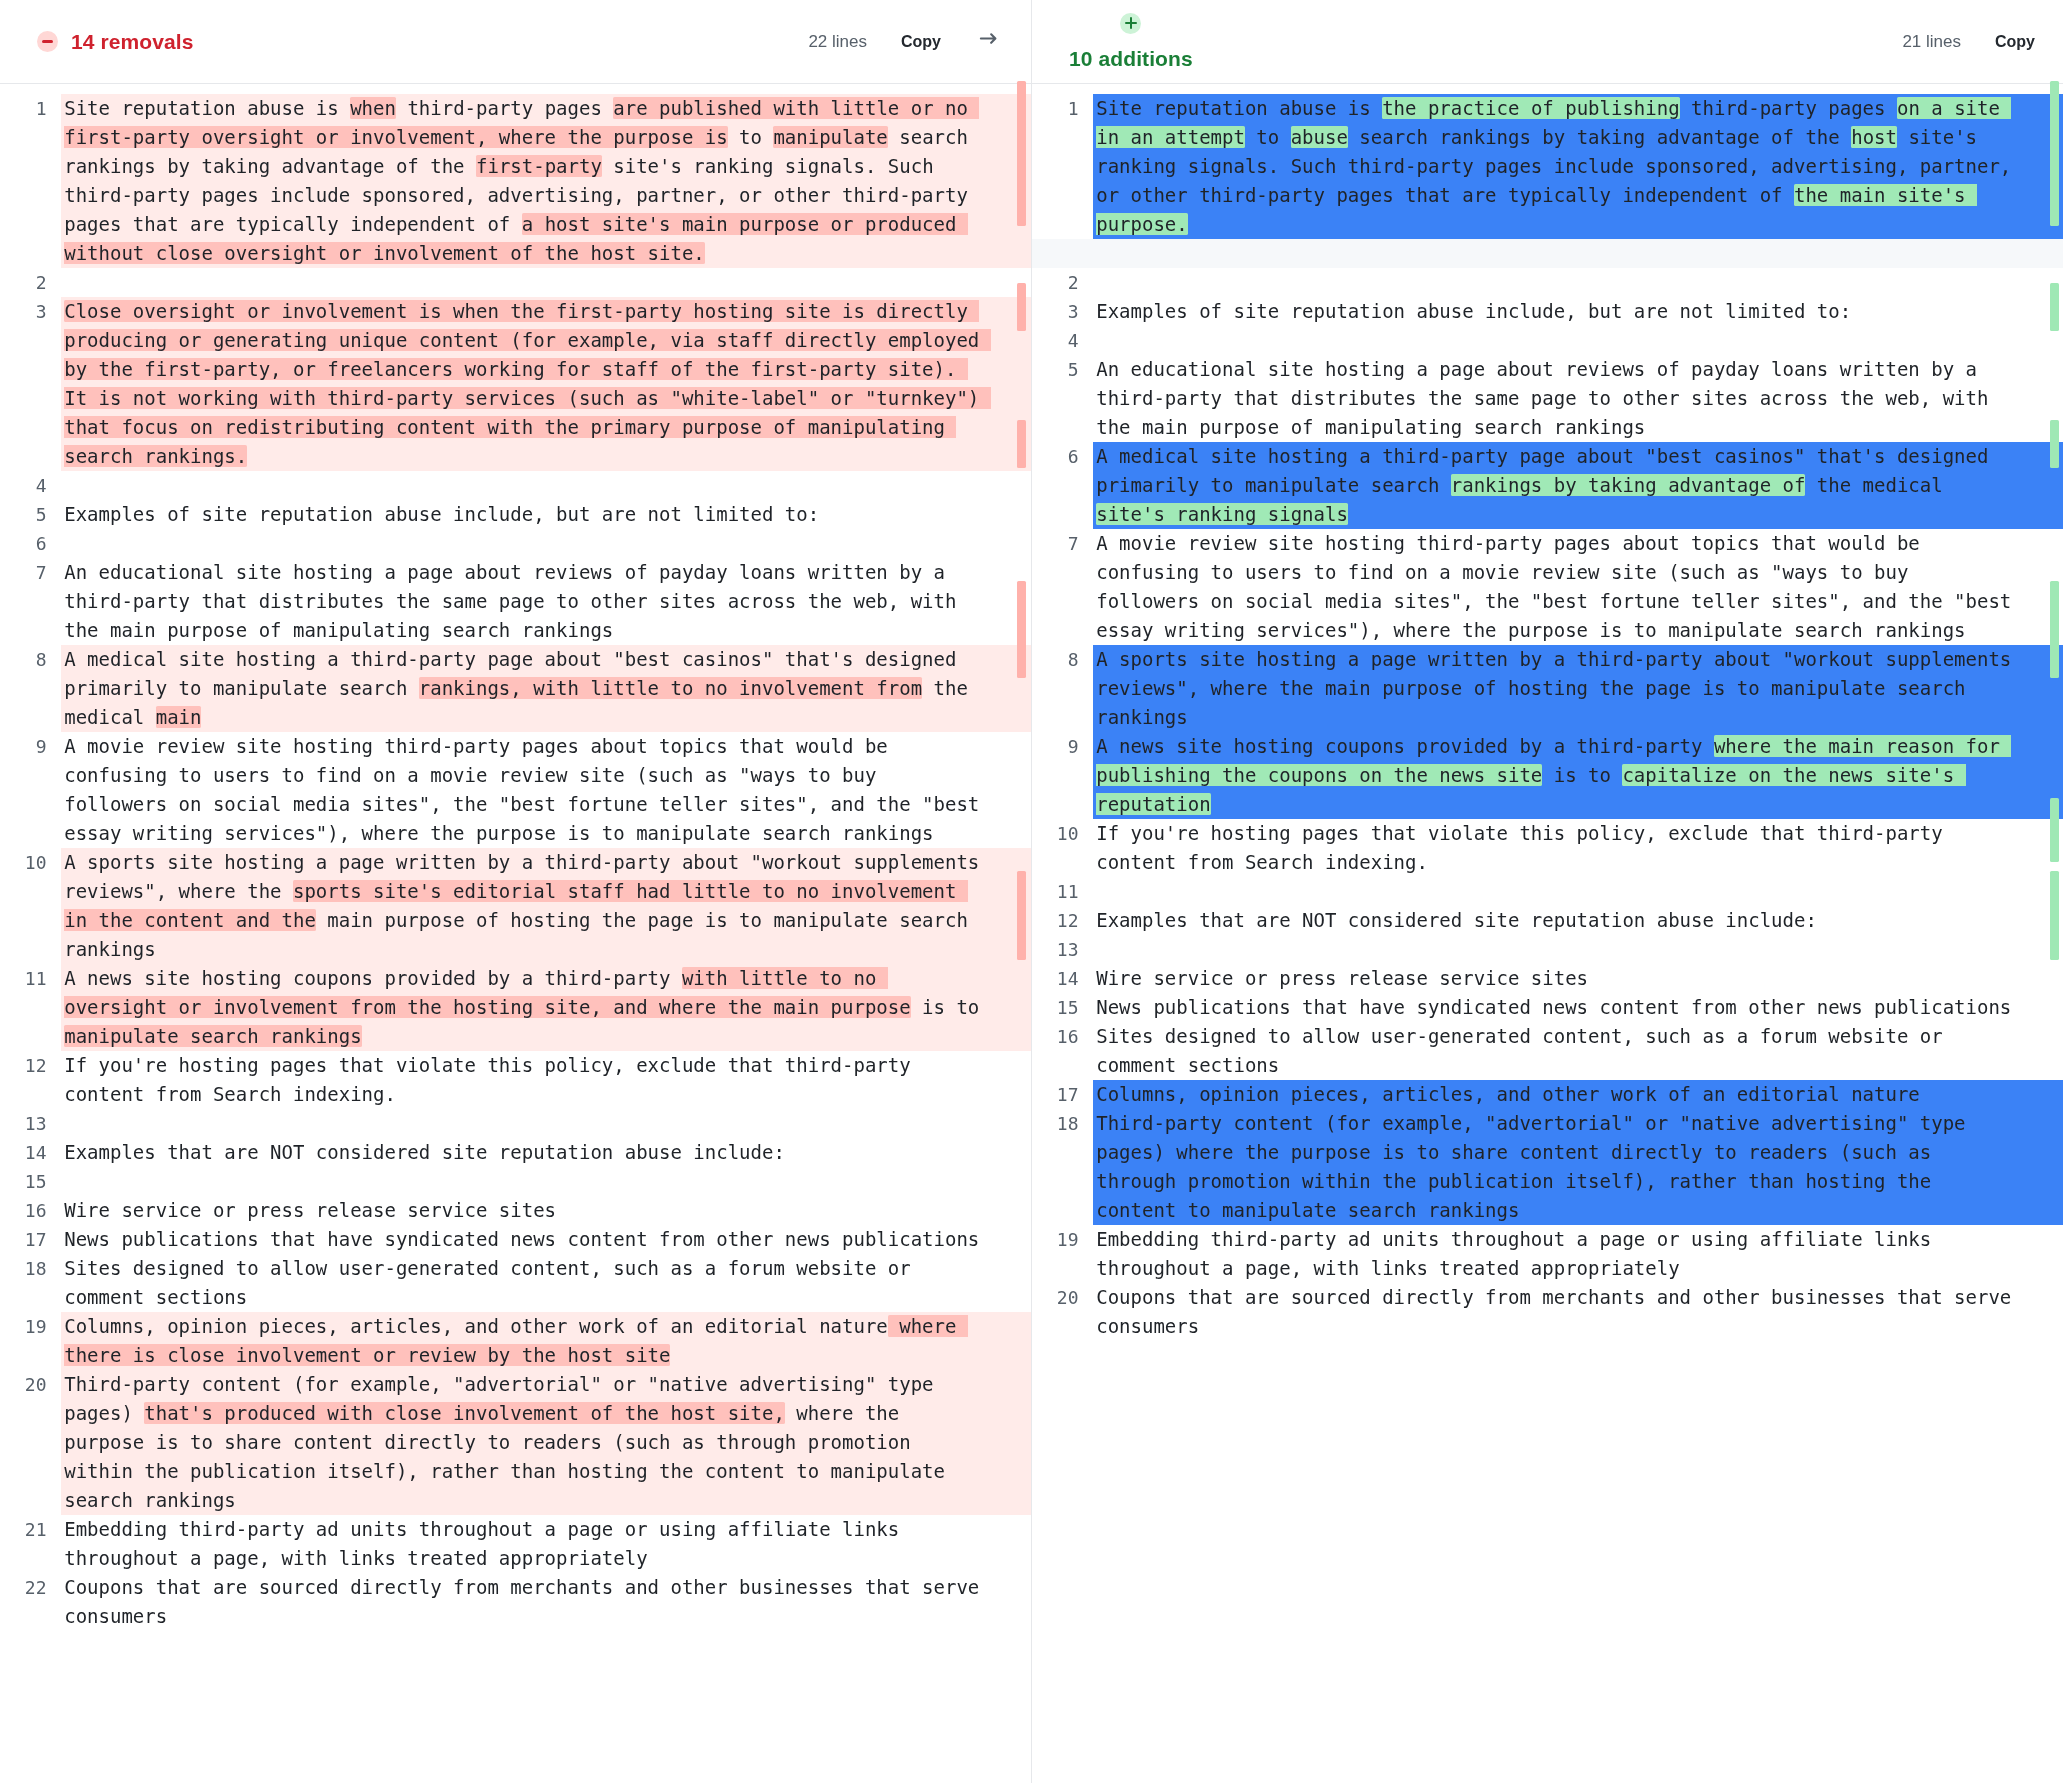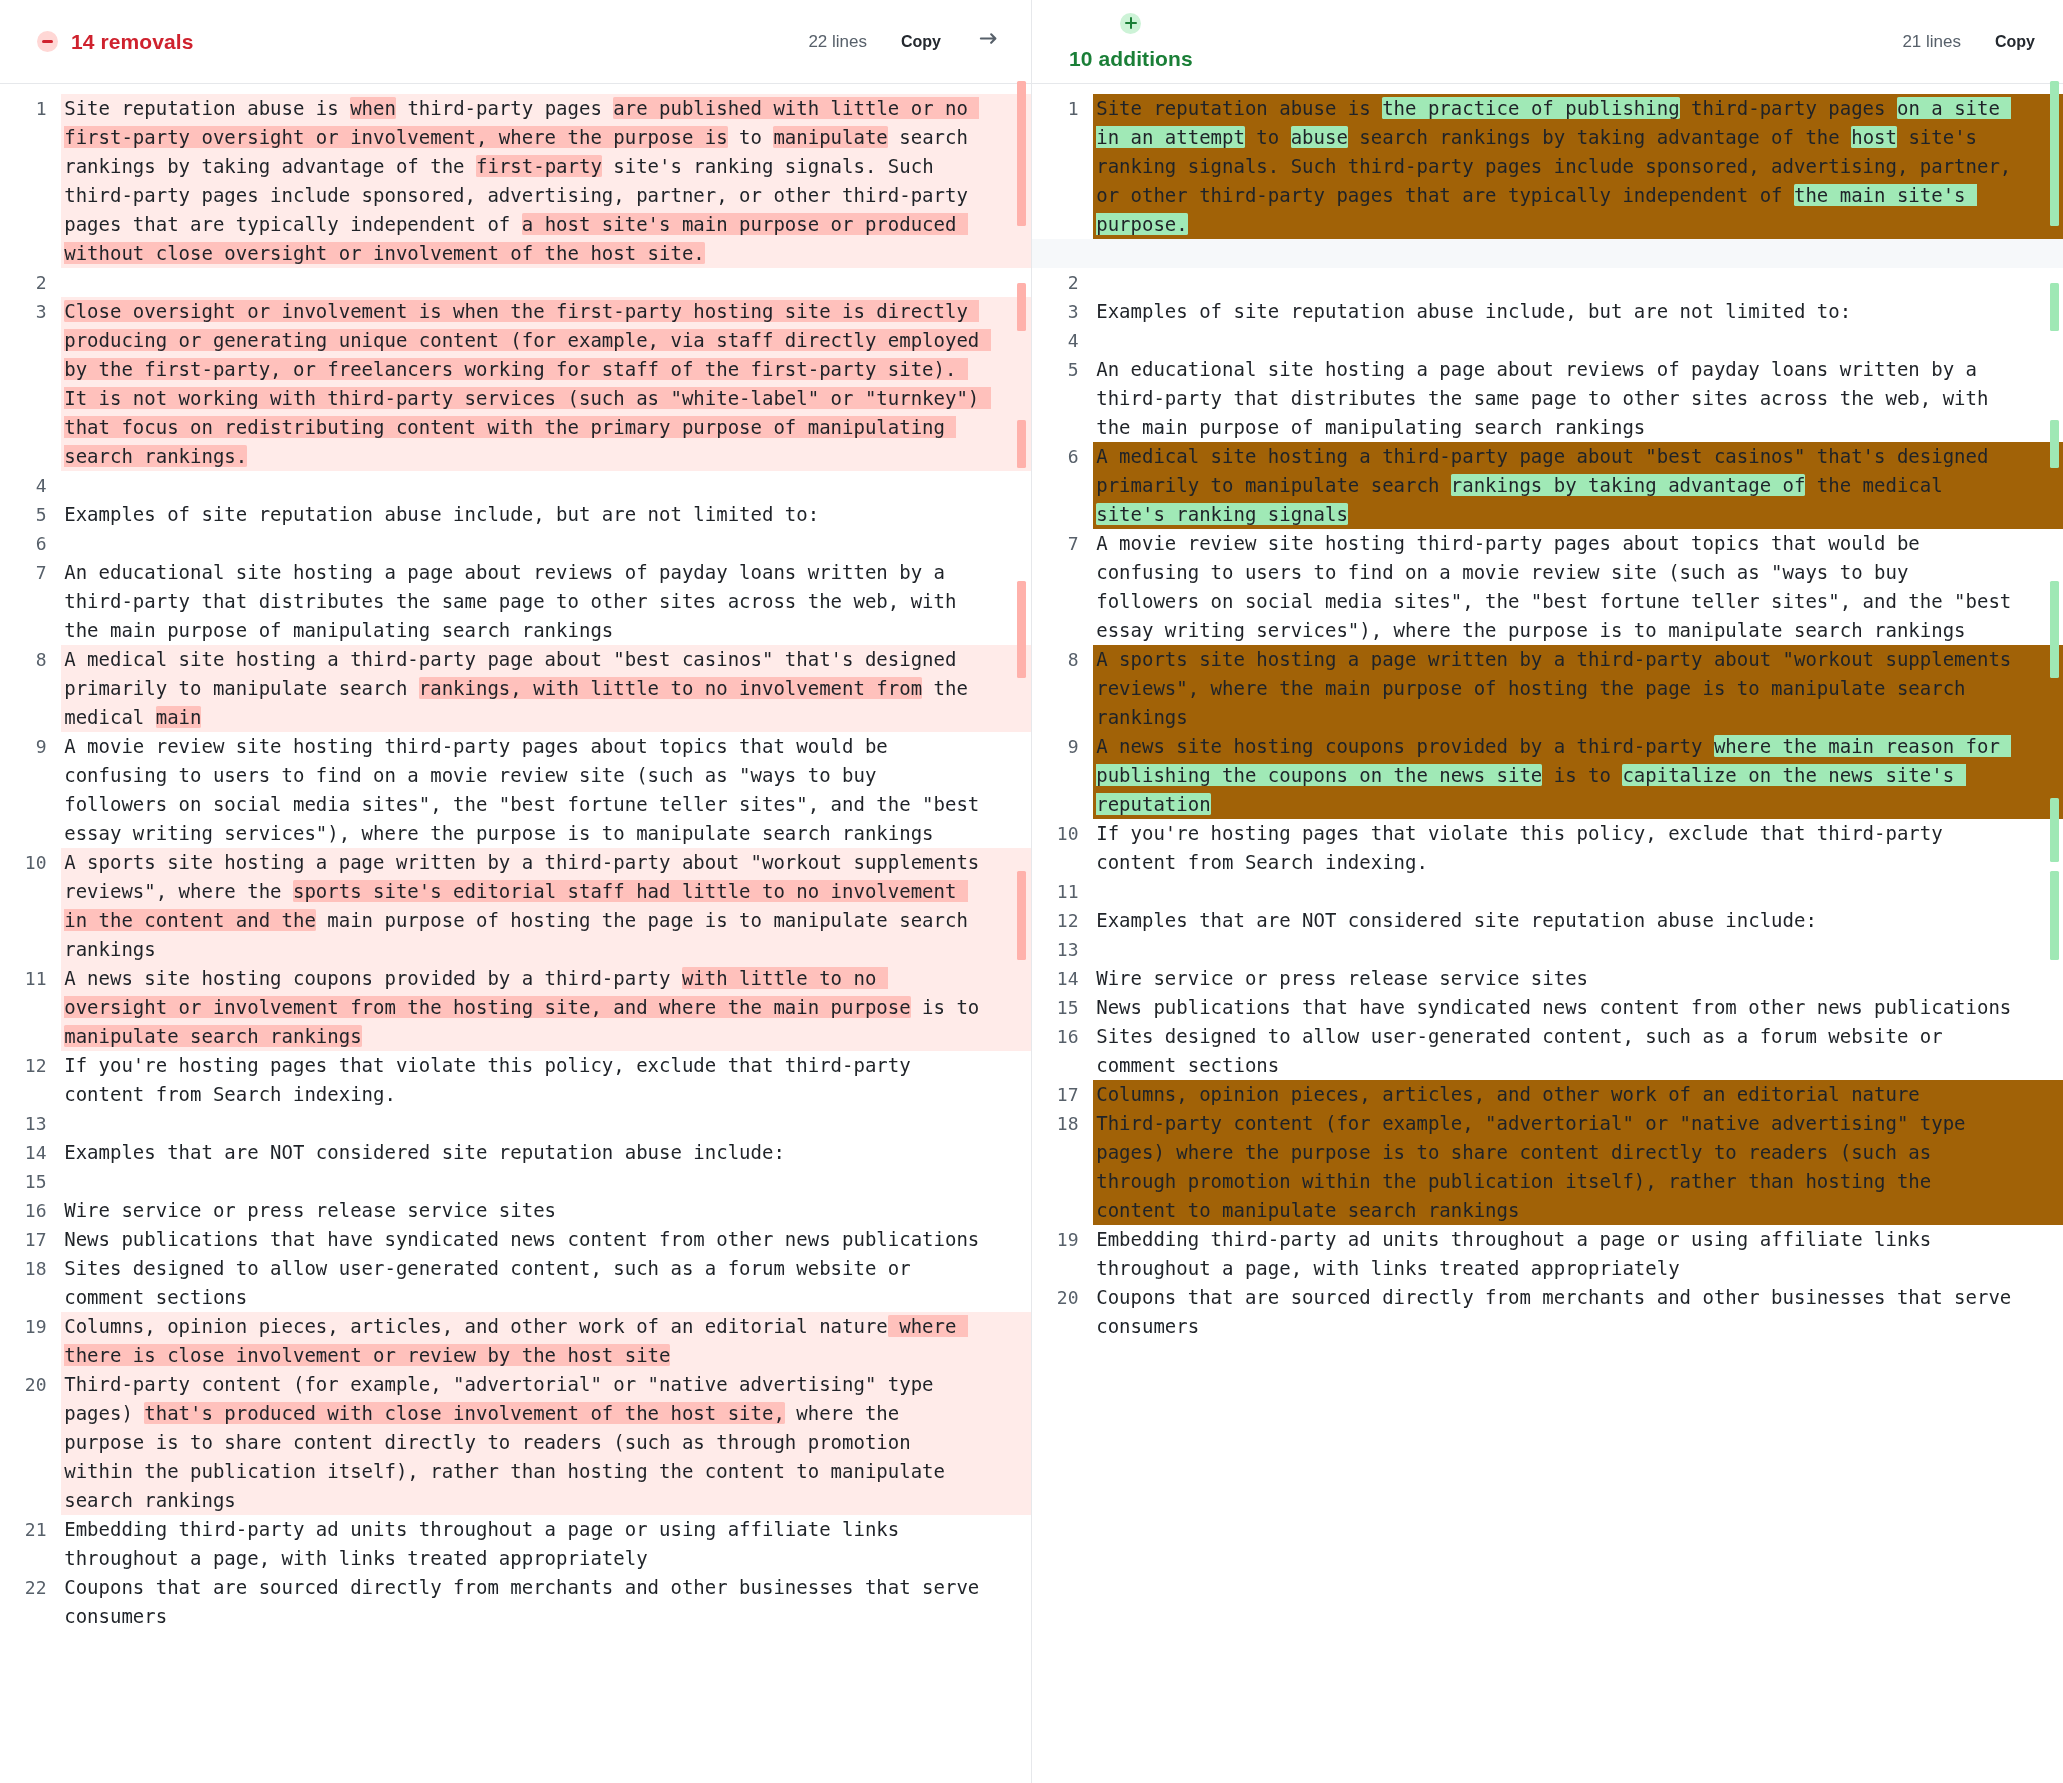--- a/index.html
+++ b/index.html
@@ -134,21 +134,21 @@
     flex: 1 1 auto;
     padding-right: 45px;
     font-family: "DejaVu Sans Mono", monospace;
     font-size: 19px;
     line-height: 29px;
     color: #1f2328;
     white-space: pre-wrap;
     word-break: normal;
   }
   .code-row.del .code { background: #ffebe9; }
-  .code-row.add .code { background: #a16207; }
+  .code-row.add .code { background: #3b82f6; }
   .code-row.del .code-inner mark { background: #ffc1bc; color: inherit; border-radius: 1.6px; }
   .code-row.add .code-inner mark { background: #a0e9b6; color: inherit; border-radius: 1.6px; }
   .code-inner { display: block; padding-left: 3.2px; }
   .code-row.blank { min-height: 29px; }
   .code-row.blank .code { background: transparent; }
   .filler { background: #f6f8fa; }
   .filler .code { background: #f6f8fa; }
 
   
   .minimap {

